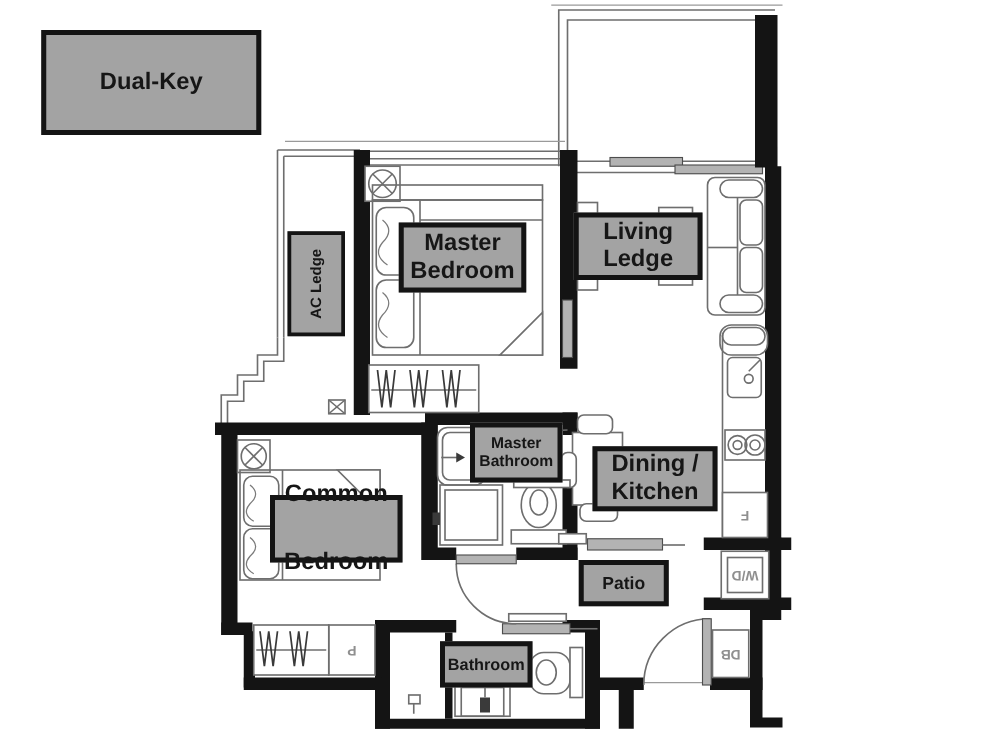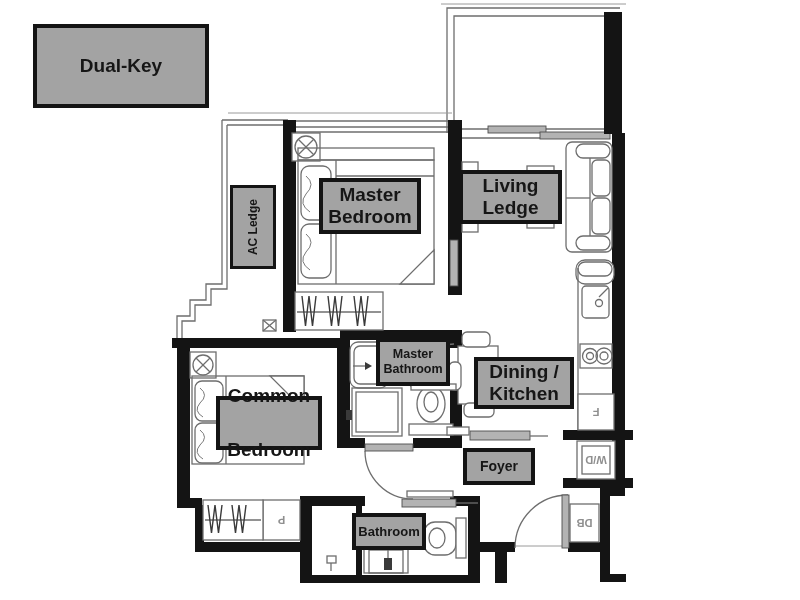--- a/index.html
+++ b/index.html
@@ -304,21 +304,21 @@
   <span>Master</span>
   <span>Bathroom</span>
 </div>
 
 <div class="label lg" style="left:216px;top:396px;width:106px;height:54px;gap:32px;">
   <span>Common</span>
   <span>Bedroom</span>
 </div>
 
 <div class="label md" style="left:463px;top:448px;width:72px;height:37px;">
-  <span>Foyer</span>
+  <span>Patio</span>
 </div>
 
 <div class="label md" style="left:352px;top:513px;width:74px;height:37px;font-size:13px;">
   <span>Bathroom</span>
 </div>
 
 <div class="appliance" style="left:578px;top:394px;width:36px;height:36px;">
   <span>F</span>
 </div>
 <div class="appliance" style="left:577px;top:441px;width:38px;height:38px;">

